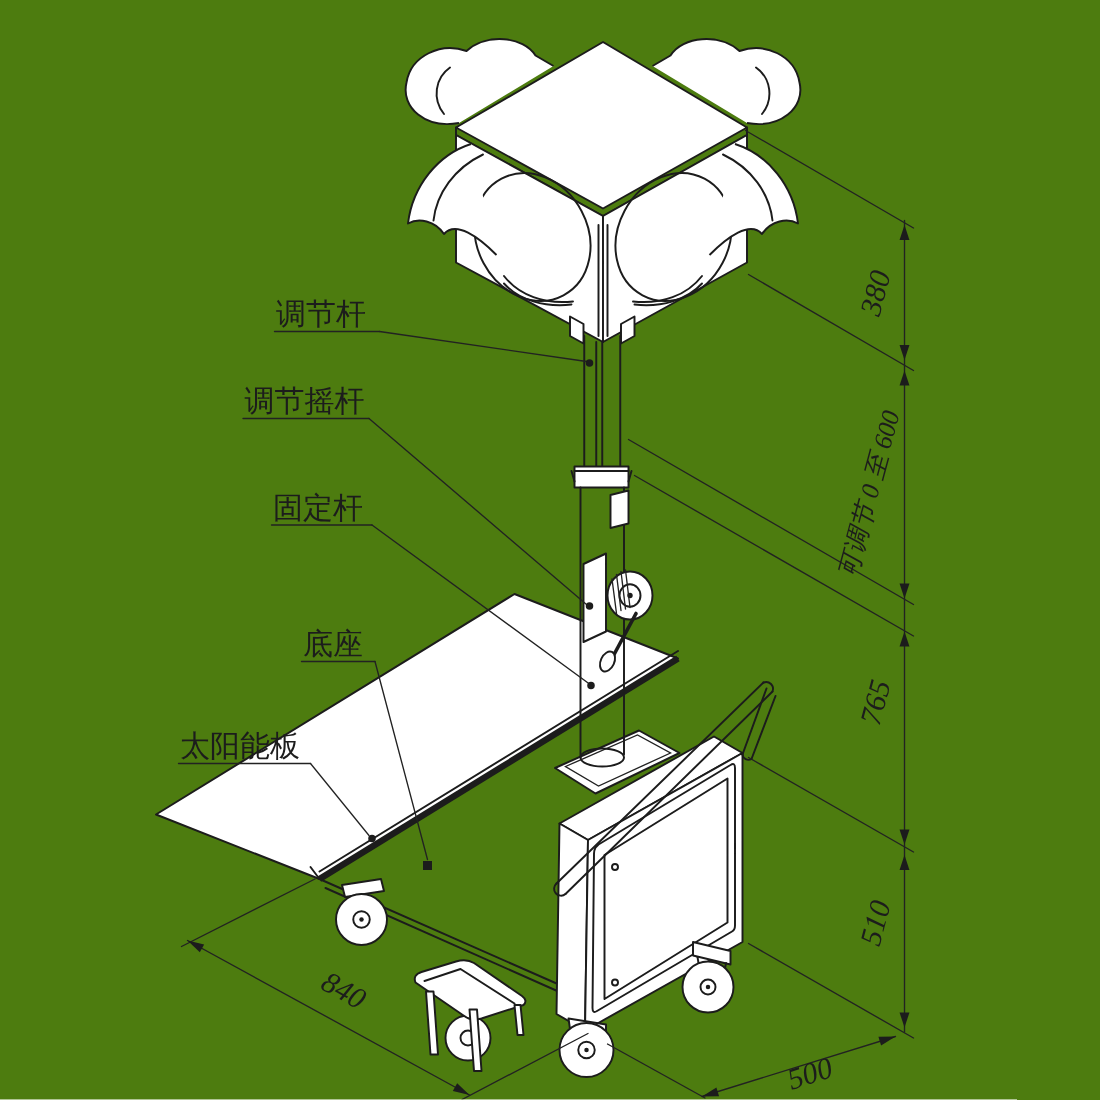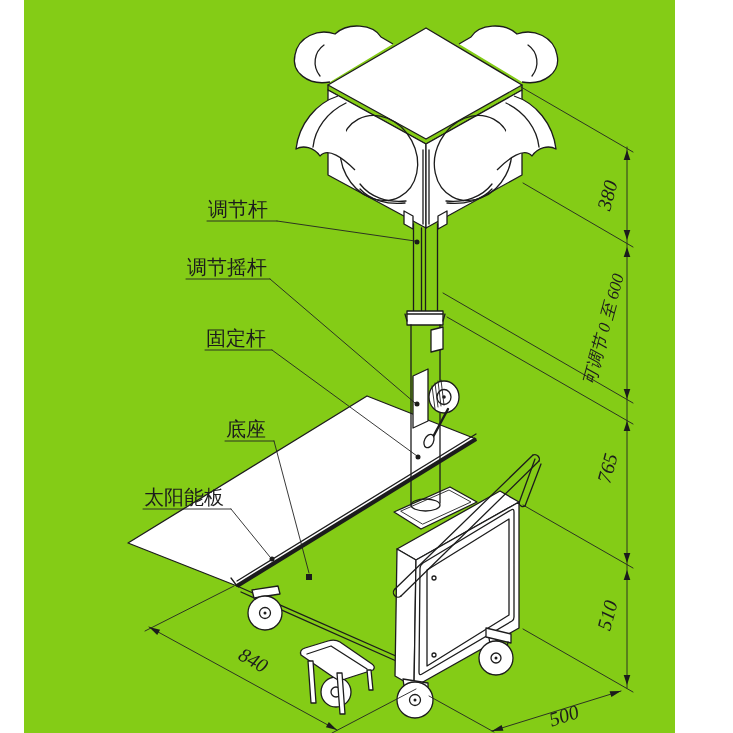--- a/index.html
+++ b/index.html
@@ -1,17 +1,17 @@
 <!DOCTYPE html>
 <html><head>
 <meta charset="utf-8">
 <style>
   html,body{margin:0;padding:0;background:#ffffff;}
-  .frame{position:relative;width:651px;height:733px;background:#84cc16;overflow:hidden;
-         font-family:"Liberation Serif", serif;margin-left:24px;}
+  .frame{position:relative;width:733px;height:733px;background:#4d7c0f;overflow:hidden;
+         font-family:"Liberation Serif", serif;}
   svg{position:absolute;left:0;top:0;}
   .obj{fill:none;stroke:#1c1c1c;stroke-width:1.3;stroke-linecap:round;stroke-linejoin:round;}
   .objw{fill:#ffffff;stroke:#1c1c1c;stroke-width:1.3;stroke-linejoin:round;}
   .thick{fill:none;stroke:#1c1c1c;stroke-width:4.2;stroke-linecap:butt;}
   .thin{fill:none;stroke:#222222;stroke-width:0.9;stroke-linecap:round;}
   .arrow{fill:#1c1c1c;stroke:none;}
   .dimtext{font-family:"Liberation Serif", serif;font-style:italic;font-size:20px;fill:#1c1c1c;
            text-anchor:middle;}
   .dimtext.small{font-size:17px;}
   .cjk{font-family:"Liberation Serif","DejaVu Serif",serif;font-size:20px;fill:#1c1c1c;}

